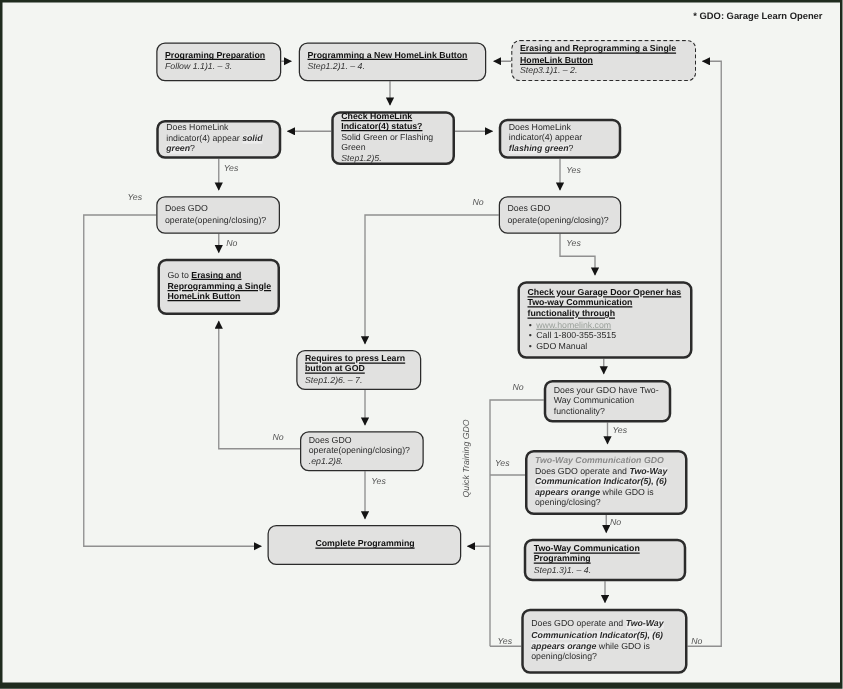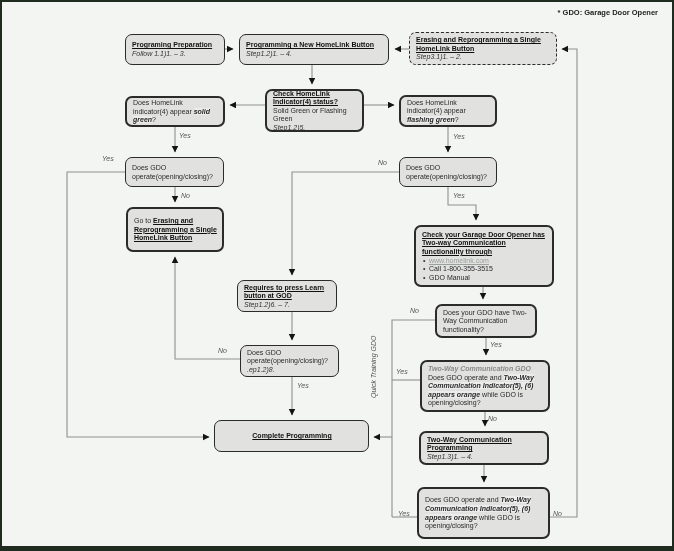--- a/index.html
+++ b/index.html
@@ -97,21 +97,21 @@
       <path d="M484,336 L484,353" marker-end="url(#ah)"></path>
       <path d="M483,410 L483,424" marker-end="url(#ah)"></path>
       <path d="M482,463 L482,480" marker-end="url(#ah)"></path>
       <path d="M548,515 L575,515 L575,47 L560,47" marker-end="url(#ah)"></path>
       <path d="M290,310 L290,338" marker-end="url(#ah)"></path>
       <path d="M238,357 L173,357 L173,255" marker-end="url(#ah)"></path>
       <path d="M290,375 L290,413" marker-end="url(#ah)"></path>
     </g>
   </svg>
 
-  <div class="note">* GDO: Garage Door Opener</div>
+  <div class="note">* GDO: Garage Learn Opener</div>
 
   <div class="box b-prep">
     <span class="title">Programing Preparation</span>
     <span class="step">Follow 1.1)1. – 3.</span>
   </div>
 
   <div class="box b-new">
     <span class="title">Programming a New HomeLink Button</span>
     <span class="step">Step1.2)1. – 4.</span>
   </div>

